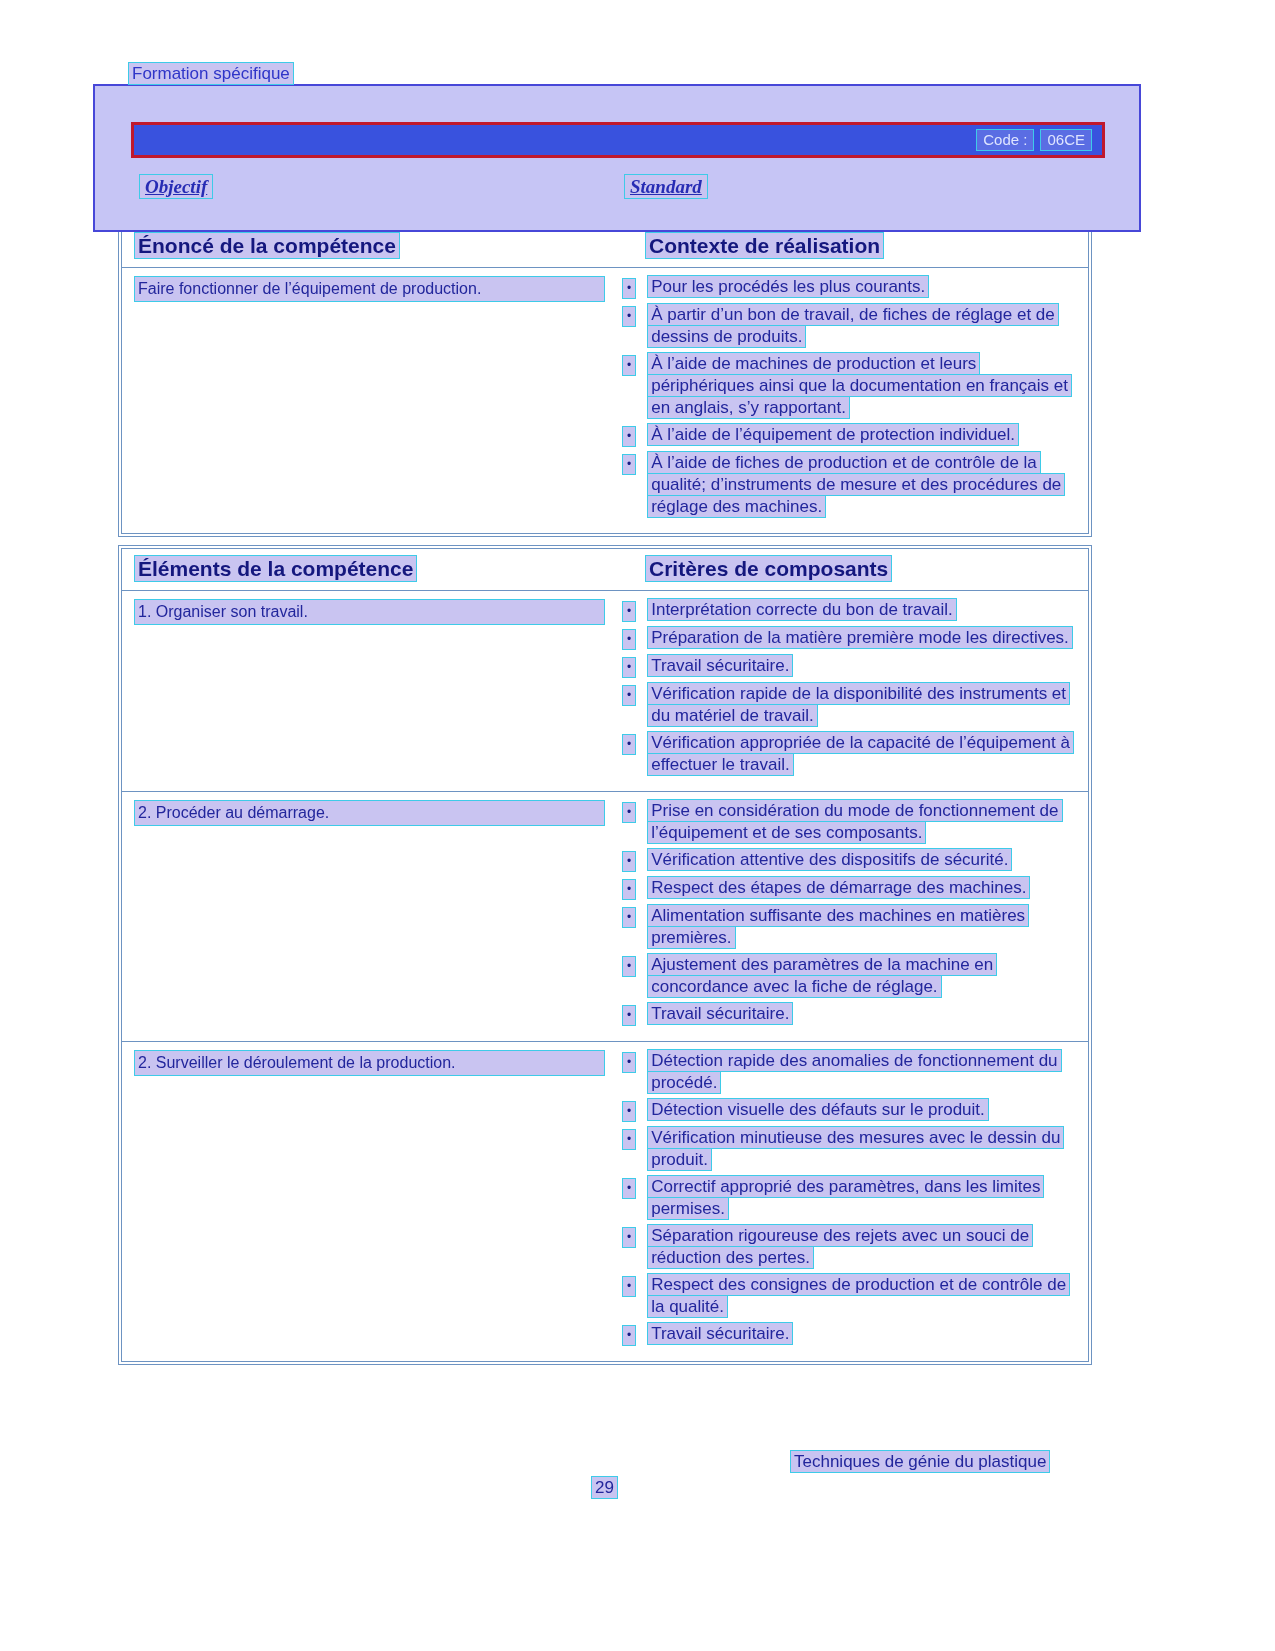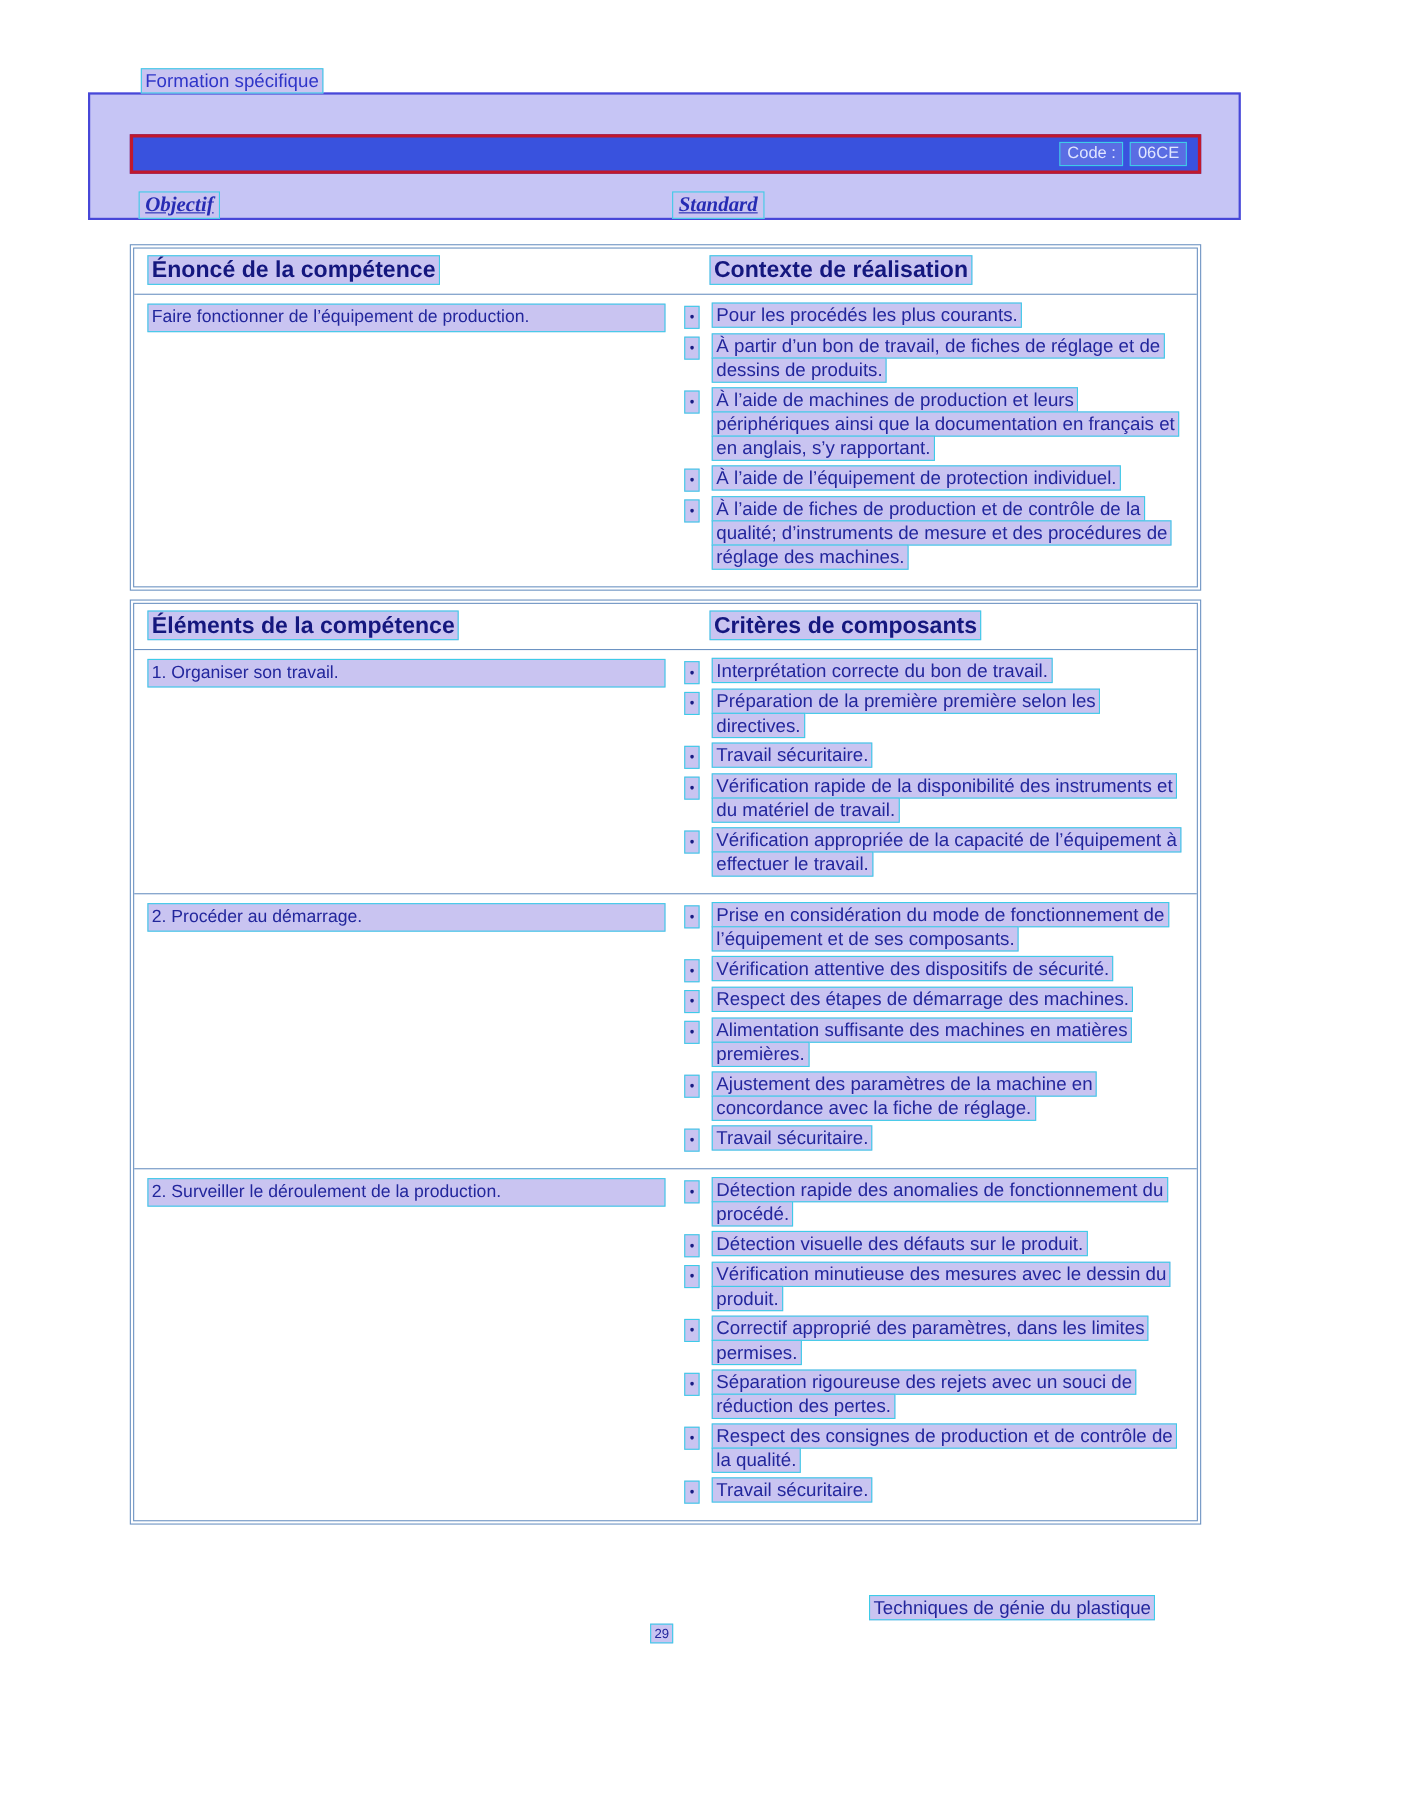--- a/index.html
+++ b/index.html
@@ -19,21 +19,21 @@
     box-decoration-break:clone;
     -webkit-box-decoration-break:clone;
   }
 
   .breadcrumb {
     position:absolute; left:128px; top:64px; z-index:3;
     font-size:17px; color:#2f35c8;
   }
 
   .top-box {
-    position:absolute; left:80px; top:84px; width:1048px; height:116px;
+    position:absolute; left:93px; top:84px; width:1048px; height:148px;
     background:var(--box-fill, #c6c5f5);
     border:2px solid var(--box-border, #4747d8);
     z-index:1;
   }
   .code-bar {
     position:absolute; left:36px; top:36px; width:974px; height:36px;
     background:var(--bar-fill, #3952de);
     border:3px solid var(--bar-border, #c0182c);
     display:flex; align-items:center; justify-content:flex-end;
     padding:0 10px; gap:6px;
@@ -80,21 +80,21 @@
 
   .cell-right { padding-left:3px; padding-right:14px; font-size:17px; }
   .bullet { display:flex; align-items:flex-start; gap:11px; margin-bottom:5px; }
   .dot {
     flex:0 0 auto; font-size:12px; line-height:17px;
     padding:1px 4px; color:#181c84; margin-top:2px;
   }
   .btxt-wrap { max-width:442px; line-height:22px; }
 
   .footer-title { position:absolute; left:790px; top:1452px; font-size:17px; }
-  .page-num { position:absolute; left:591px; top:1478px; font-size:12px; }
+  .page-num { position:absolute; left:591px; top:1478px; font-size:17px; }
 </style>
 </head>
 <body>
 
 <div class="page">
 
   <div class="breadcrumb">
     <span class="hl">Formation spécifique</span>
   </div>
 
@@ -164,21 +164,21 @@
       <div>
           <div class="trow">
             <div class="cell-left"><span class="hl">1.  Organiser son travail.</span></div>
             <div class="cell-right">
               <div class="bullet">
                 <span class="hl dot">•</span>
                 <div class="btxt-wrap"><span class="hl btxt">Interprétation correcte du bon de travail.</span></div>
               </div>
               <div class="bullet">
                 <span class="hl dot">•</span>
-                <div class="btxt-wrap"><span class="hl btxt">Préparation de la première première selon les directives.</span></div>
+                <div class="btxt-wrap"><span class="hl btxt">Préparation de la matière première mode les directives.</span></div>
               </div>
               <div class="bullet">
                 <span class="hl dot">•</span>
                 <div class="btxt-wrap"><span class="hl btxt">Travail sécuritaire.</span></div>
               </div>
               <div class="bullet">
                 <span class="hl dot">•</span>
                 <div class="btxt-wrap"><span class="hl btxt">Vérification rapide de la disponibilité des instruments et du matériel de travail.</span></div>
               </div>
               <div class="bullet">

